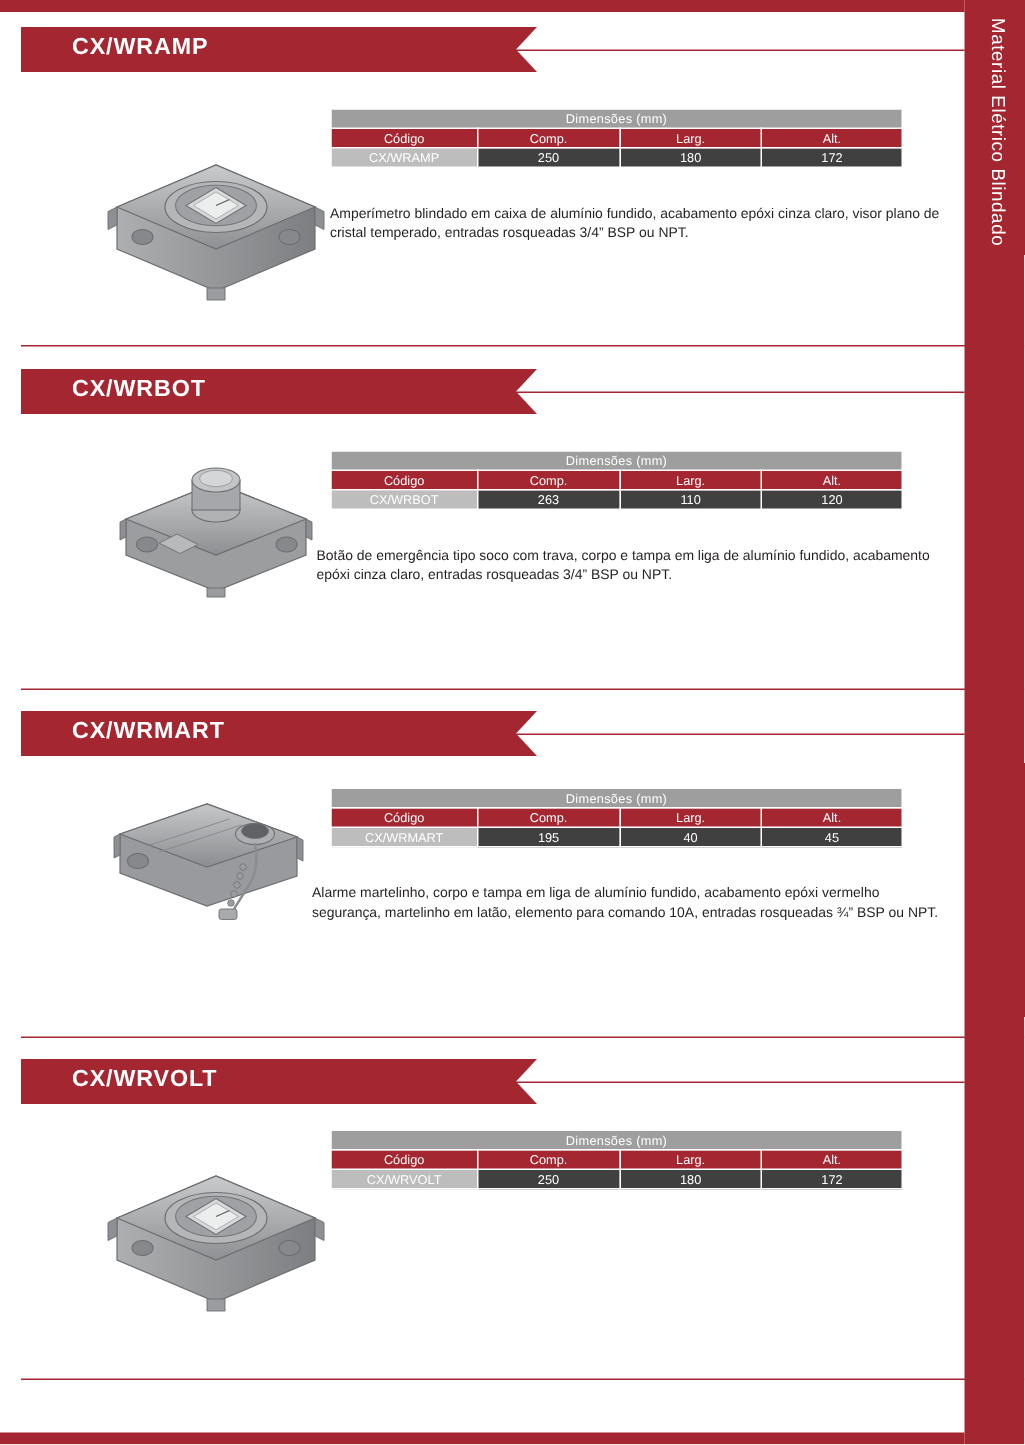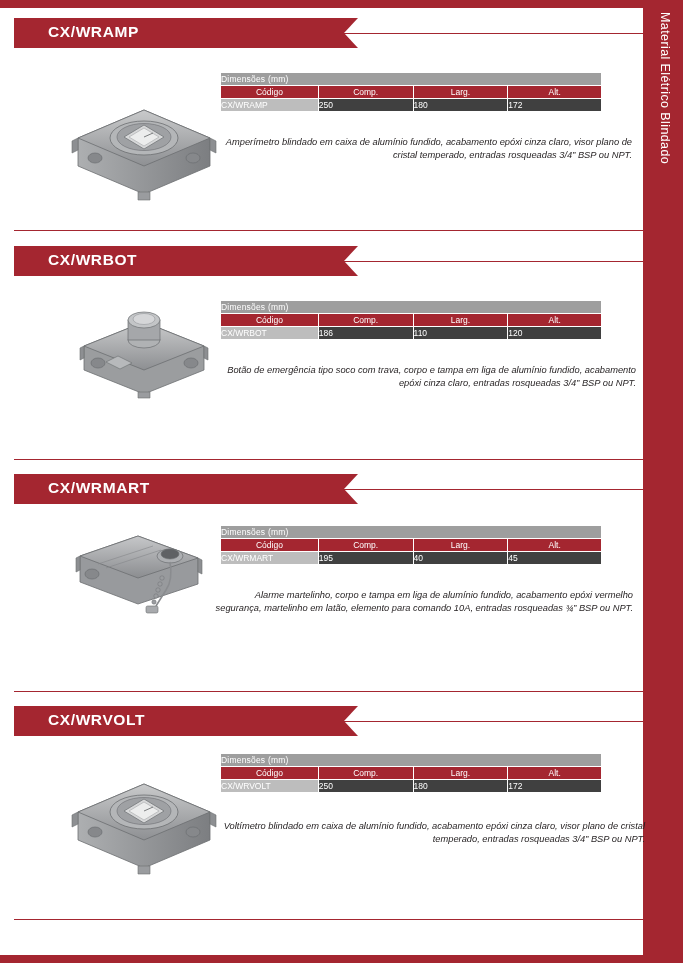--- a/index.html
+++ b/index.html
@@ -113,20 +113,21 @@
 
   
   .tbl {
     position: absolute;
     border-collapse: collapse;
     font-size: 8.5px;
     color: #ffffff;
   }
   .tbl td, .tbl th {
     border: 1px solid #ffffff;
+    text-align: center;
     font-weight: normal;
   }
   .tbl .dim-head {
     background: #9e9e9e;
     color: #ffffff;
     height: 13px;
     font-size: 8.5px;
     letter-spacing: .2px;
   }
   .tbl .col-head {
@@ -141,22 +142,21 @@
   .tbl .val.code {
     background: #bdbdbd;
   }
 
   
   .desc {
     position: absolute;
     font-size: 9.3px;
     line-height: 1.45;
     color: #231f20;
-    text-align: right;
-    font-style: italic;
+    text-align: left;
   }
 
   
   .prod-img {
     position: absolute;
   }
   .prod-img svg { display: block; }
 </style>
 </head>
 <body>
@@ -278,21 +278,21 @@
           <td class="dim-head" colspan="4">Dimensões (mm)</td>
         </tr>
     <tr>
       <th class="col-head" style="width:98px">Código</th>
       <th class="col-head" style="width:95px">Comp.</th>
       <th class="col-head" style="width:95px">Larg.</th>
       <th class="col-head" style="width:94px">Alt.</th>
     </tr>
     <tr>
       <td class="val code">CX/WRBOT</td>
-      <td class="val">186</td>
+      <td class="val">263</td>
       <td class="val">110</td>
       <td class="val">120</td>
     </tr>
   </tbody>
     </table>
 
   <div class="desc" style="left:211px; top:364px; width:425px;">Botão de emergência tipo soco com trava, corpo e tampa em liga de alumínio fundido, acabamento epóxi cinza claro, entradas rosqueadas 3/4” BSP ou NPT.</div>
 
   <div class="sep" style="top:459px;"></div>
 
@@ -410,17 +410,16 @@
     </tr>
     <tr>
       <td class="val code">CX/WRVOLT</td>
       <td class="val">250</td>
       <td class="val">180</td>
       <td class="val">172</td>
     </tr>
   </tbody>
     </table>
 
-  <div class="desc" style="left:220px; top:820px; width:425px;">Voltímetro blindado em caixa de alumínio fundido, acabamento epóxi cinza claro, visor plano de cristal temperado, entradas rosqueadas 3/4” BSP ou NPT.</div>
 
   <div class="sep" style="top:919px;"></div>
 
 </div>
 
 </body></html>

